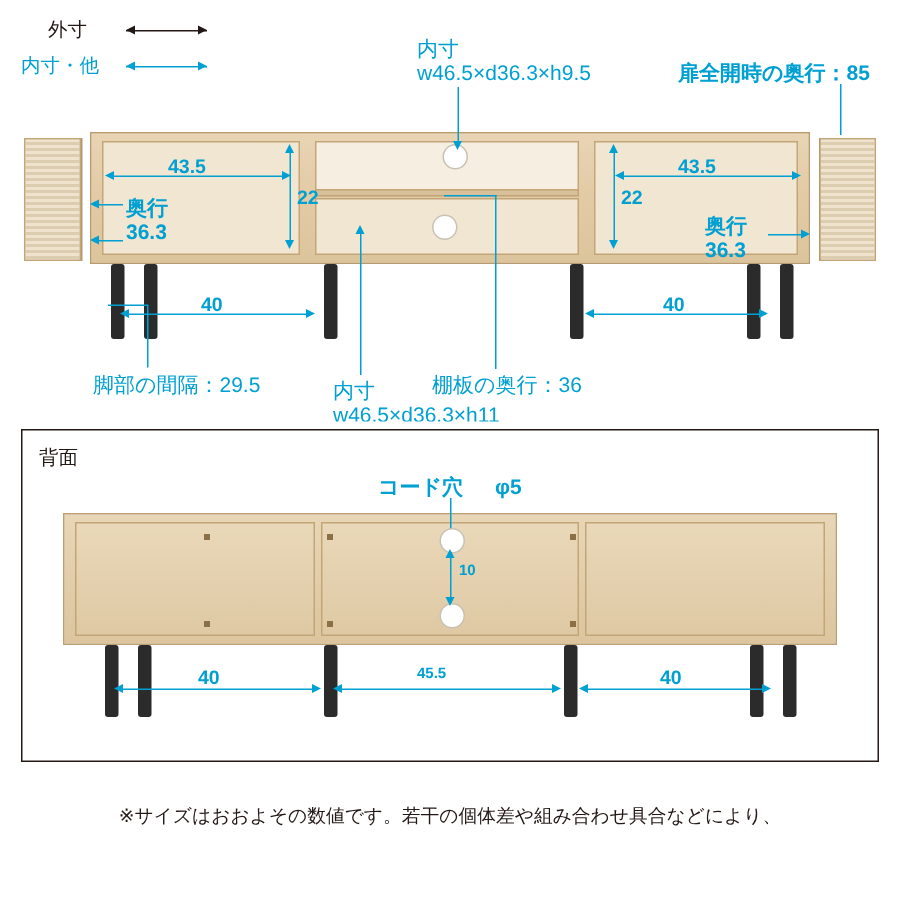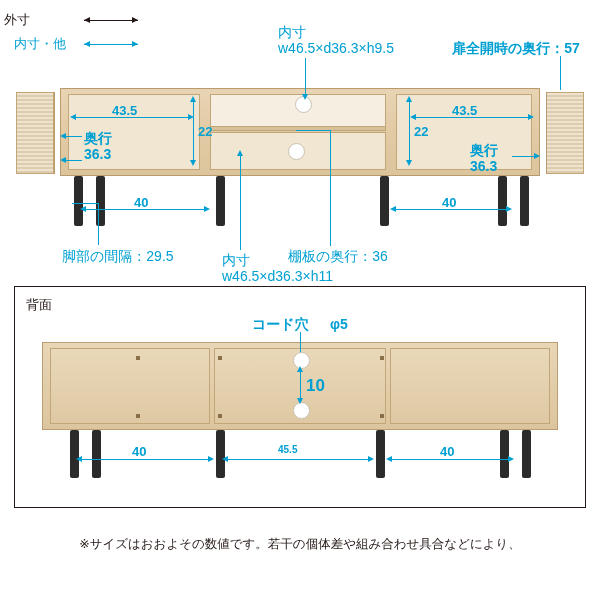--- a/index.html
+++ b/index.html
@@ -85,36 +85,36 @@
   .note{
     position:absolute;font-size:12.5px;line-height:1.7;color:#231815;
     text-align:center;width:100%;
   }
 </style>
 </head>
 <body>
 
 <div class="page">
 
-  <div class="lbl bk" style="left:4px;top:12px;font-size:13px;">外寸</div>
+  <div class="lbl bk" style="left:32px;top:12px;font-size:13px;">外寸</div>
   <div class="lbl cy" style="left:14px;top:36px;font-size:13px;">内寸・他</div>
 
   <div class="ln h" style="left:84px;top:20px;width:54px;background:#231815;"></div>
   <div class="ah l" style="left:84px;top:17px;border-right-color:#231815;"></div>
   <div class="ah r" style="left:132px;top:17px;border-left-color:#231815;"></div>
 
   <div class="ln h" style="left:84px;top:44px;width:54px;"></div>
   <div class="ah l" style="left:84px;top:41px;"></div>
   <div class="ah r" style="left:132px;top:41px;"></div>
 
 
   <div class="lbl cy" style="left:278px;top:24px;">内寸</div>
   <div class="lbl cy" style="left:278px;top:40px;">w46.5×d36.3×h9.5</div>
 
-  <div class="lbl cy b" style="left:452px;top:40px;">扉全開時の奥行：57</div>
+  <div class="lbl cy b" style="left:452px;top:40px;">扉全開時の奥行：85</div>
 
   <div class="lbl cy" style="left:222px;top:252px;">内寸</div>
   <div class="lbl cy" style="left:222px;top:268px;">w46.5×d36.3×h11</div>
 
   <div class="lbl cy" style="left:288px;top:248px;">棚板の奥行：36</div>
 
   <div class="lbl cy" style="left:62px;top:248px;">脚部の間隔：29.5</div>
 
   <div class="door" style="left:16px;top:92px;width:38px;height:82px;"></div>
   <div class="ln v" style="left:54px;top:92px;height:82px;background:#b99a6d;"></div>
@@ -224,21 +224,21 @@
   <div class="lbl cy b" style="left:252px;top:316px;">コード穴</div>
   <div class="lbl cy b" style="left:330px;top:316px;">φ5</div>
   <div class="ln v" style="left:300px;top:332px;height:22px;"></div>
 
   <div class="dot" style="left:293px;top:352px;width:15px;height:15px;"></div>
   <div class="dot" style="left:293px;top:402px;width:15px;height:15px;"></div>
 
   <div class="ln v" style="left:300px;top:368px;height:33px;"></div>
   <div class="ah u" style="left:297px;top:366px;"></div>
   <div class="ah d" style="left:297px;top:398px;"></div>
-  <div class="lbl cy b" style="left:306px;top:375px;font-size:17px;">10</div>
+  <div class="lbl cy b" style="left:306px;top:375px;font-size:10px;">10</div>
 
   <div class="ln h" style="left:78px;top:459px;width:134px;"></div>
   <div class="ah l" style="left:76px;top:456px;"></div>
   <div class="ah r" style="left:208px;top:456px;"></div>
   <div class="lbl cy b" style="left:132px;top:444px;font-size:13px;">40</div>
 
   <div class="ln h" style="left:224px;top:459px;width:148px;"></div>
   <div class="ah l" style="left:222px;top:456px;"></div>
   <div class="ah r" style="left:368px;top:456px;"></div>
   <div class="lbl cy b" style="left:278px;top:444px;font-size:10px;">45.5</div>

